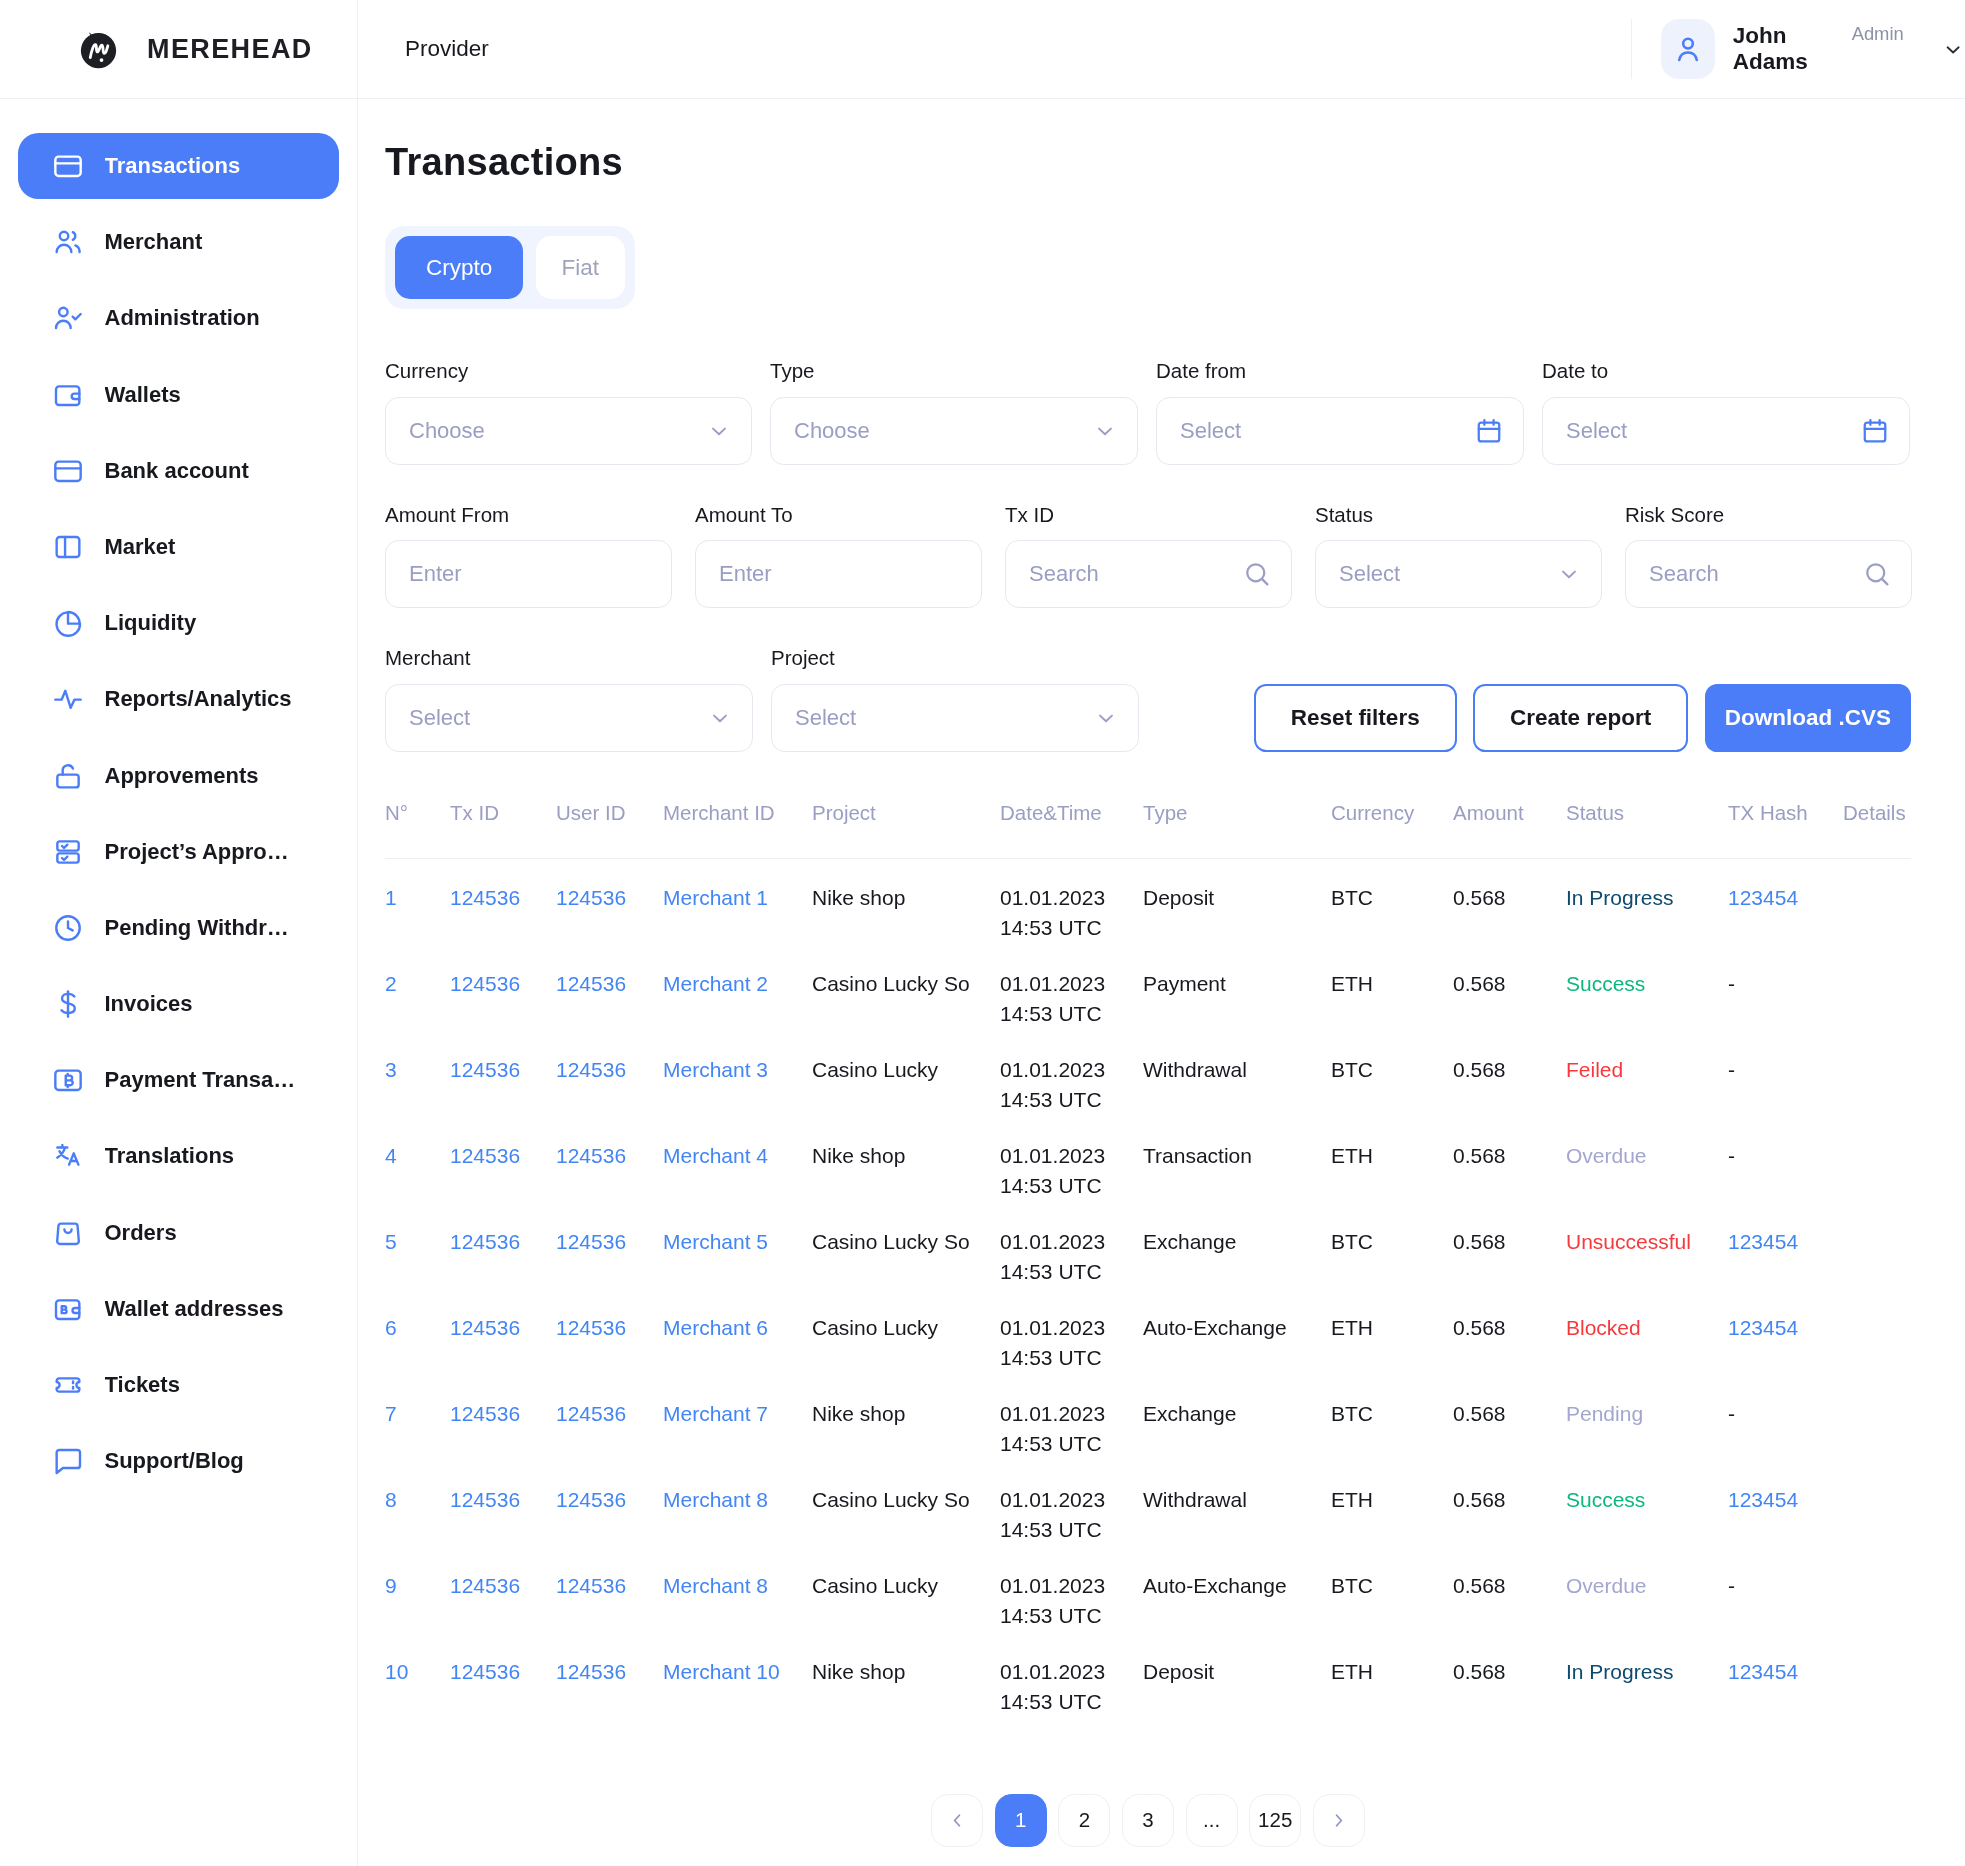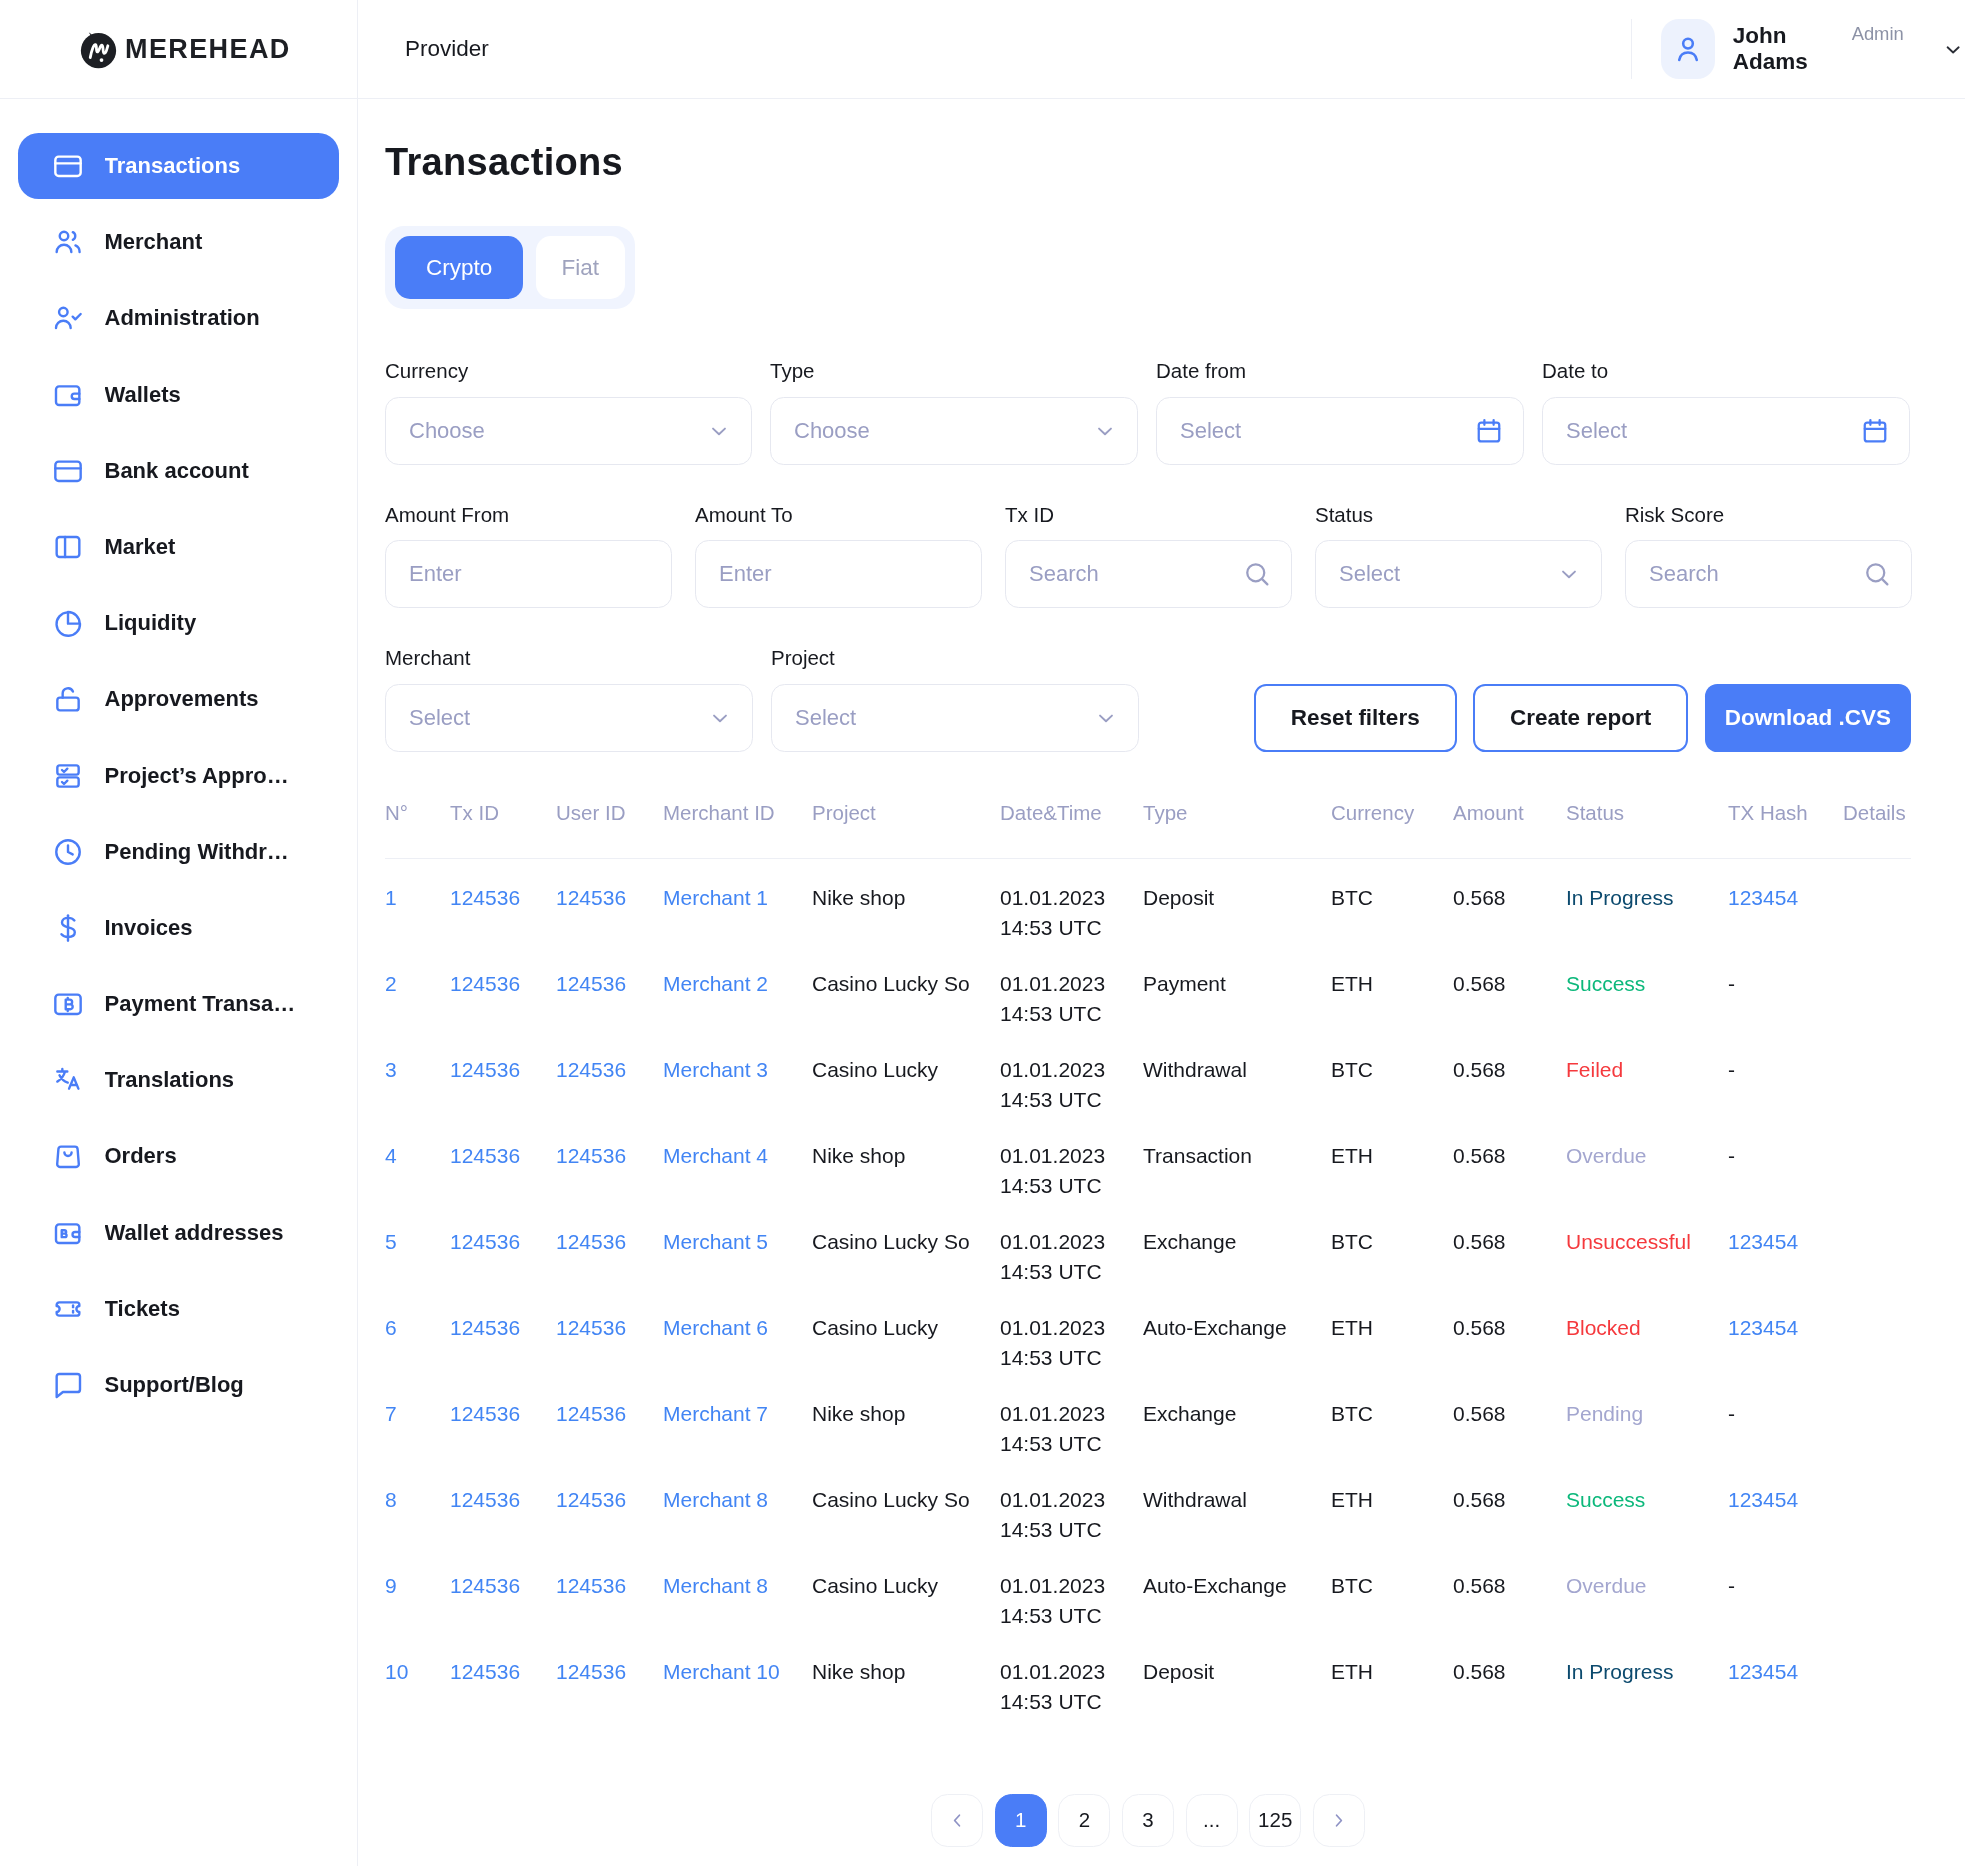--- a/index.html
+++ b/index.html
@@ -8,21 +8,21 @@
     font-family:"Liberation Sans","DejaVu Sans",sans-serif;
     background:#ffffff; color:#17191F; overflow:hidden;
   }
   svg { display:block; }
   .app { display:flex; flex-direction:column; width:1965px; height:1867px; }
 
   
   .header { height:99px; display:flex; flex-shrink:0; border-bottom:1.4px solid #EDEFF5; }
   .header-brand {
     width:358px; flex-shrink:0; display:flex; align-items:center;
-    padding-left:76px; border-right:1.4px solid #EDEFF5; gap:4px;
+    padding-left:76px; border-right:1.4px solid #EDEFF5; gap:26px;
   }
   .logo-mark { width:45px; height:45px; }
   .brand-name { font-size:27px; font-weight:700; letter-spacing:1.4px; color:#1D1F24; }
   .header-main { flex:1; display:flex; align-items:center; padding-left:47px; }
   .breadcrumb { font-size:22.5px; color:#17191F; }
   .header-user {
     margin-left:auto; width:334px; display:flex; align-items:center;
     border-left:1.4px solid #EDEFF5; padding-left:29px; gap:18px;
   }
   .avatar {
@@ -237,20 +237,28 @@
       <div class="side-item">
         <span class="s-icon">
             <svg viewBox="0 0 24 24" fill="none" stroke="currentColor" stroke-width="1.8" stroke-linecap="round" stroke-linejoin="round" width="100%" height="100%">
               <path d="M21 12.5A8.8 8.8 0 1 1 11.5 4"></path>
               <path d="M12 12.5V3.8a8.7 8.7 0 0 1 8.7 8.7z"></path>
             </svg>
           </span>
         <span class="s-label">Liquidity</span>
       </div>
 
+      <div class="side-item">
+        <span class="s-icon">
+            <svg viewBox="0 0 24 24" fill="none" stroke="currentColor" stroke-width="1.8" stroke-linecap="round" stroke-linejoin="round" width="100%" height="100%">
+              <polyline points="2.5 12.5 7.2 12.5 10 5.8 14 18.6 16.8 12.5 21.5 12.5"></polyline>
+            </svg>
+          </span>
+        <span class="s-label">Reports/Analytics</span>
+      </div>
 
       <div class="side-item">
         <span class="s-icon">
             <svg viewBox="0 0 24 24" fill="none" stroke="currentColor" stroke-width="1.8" stroke-linecap="round" stroke-linejoin="round" width="100%" height="100%">
               <rect x="4" y="11" width="16" height="9.5" rx="2"></rect>
               <path d="M8 11V7.8a4 4 0 0 1 7.7-1.4"></path>
             </svg>
           </span>
         <span class="s-label">Approvements</span>
       </div>

